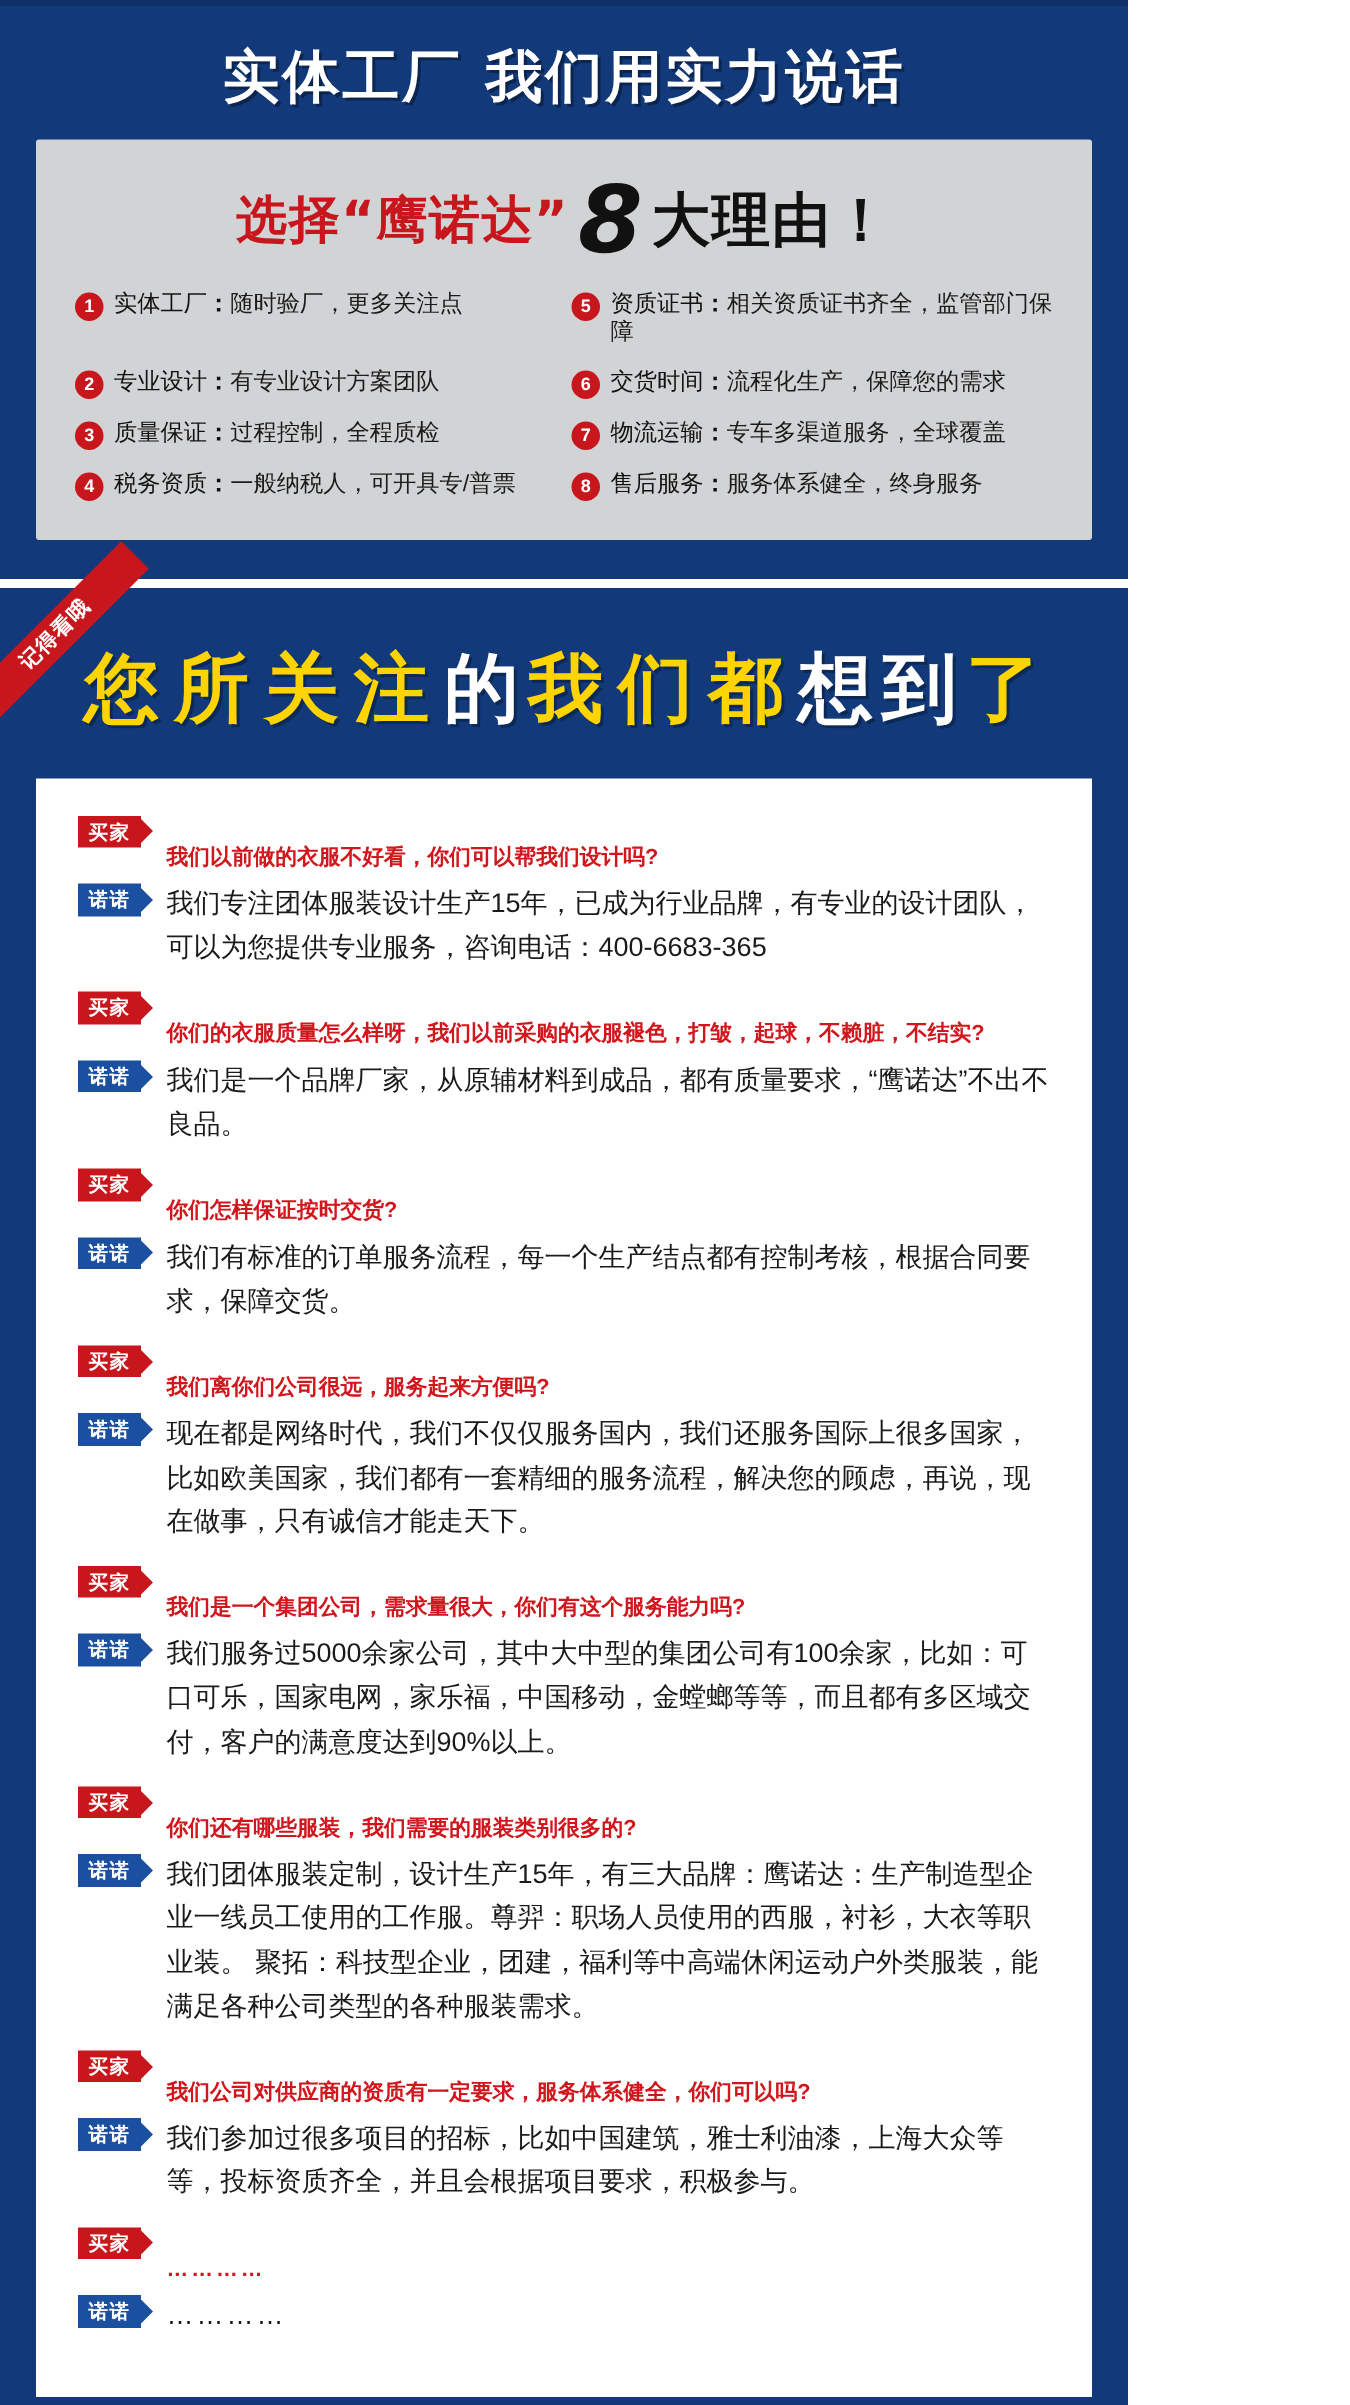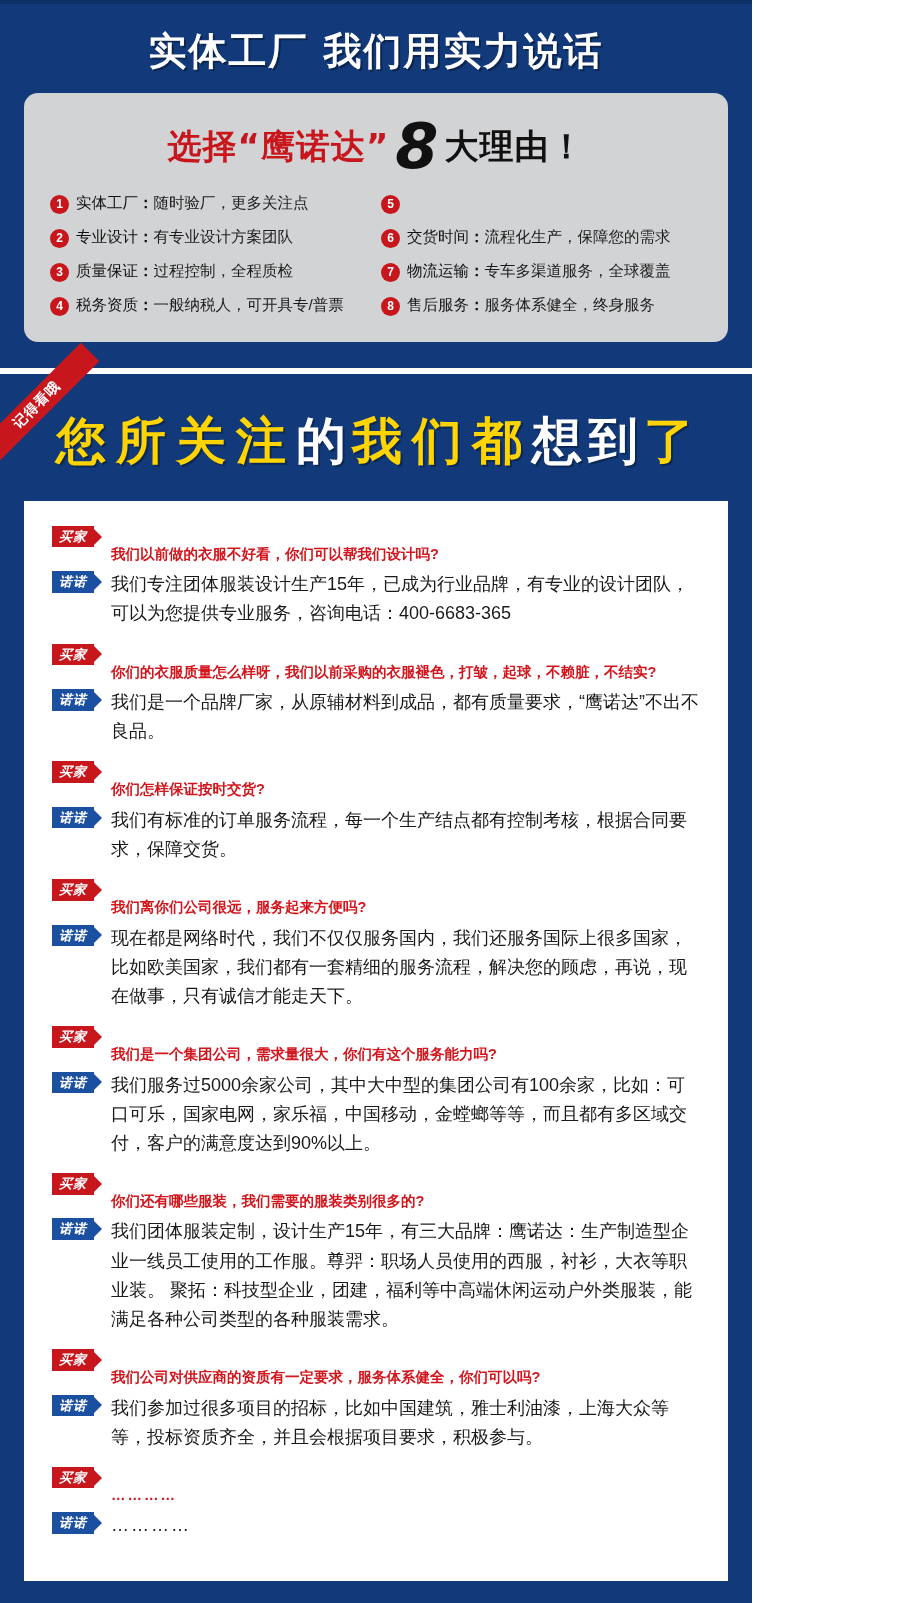--- a/index.html
+++ b/index.html
@@ -29,21 +29,21 @@
     color: #ffffff;
     font-size: 38px;
     font-weight: bold;
     letter-spacing: 2px;
     padding: 6px 0 16px 0;
     text-shadow: 2px 2px 0 rgba(0,0,0,0.35);
     font-family: "DejaVu Sans", "Liberation Sans", sans-serif;
   }
   .s1-card {
     background: #d2d3d5;
-    border-radius: 14px;
+    border-radius: 2px;
     padding: 22px 26px 26px 26px;
     box-sizing: border-box;
   }
   .s1-head {
     display: flex;
     align-items: center;
     justify-content: center;
     gap: 6px;
     padding: 4px 0 18px 0;
   }
@@ -57,21 +57,21 @@
   .s1-head-eight {
     color: #111111;
     font-size: 62px;
     font-weight: bold;
     line-height: 0.9;
     font-style: italic;
     font-family: "DejaVu Sans", "Liberation Sans", sans-serif;
   }
   .s1-head-black {
     color: #111111;
-    font-size: 34px;
+    font-size: 39px;
     font-weight: bold;
     letter-spacing: 1px;
     font-family: "DejaVu Sans", "Liberation Sans", sans-serif;
   }
   .reasons {
     display: grid;
     grid-template-columns: 1fr 1fr;
     row-gap: 13px;
     column-gap: 10px;
   }
@@ -158,21 +158,20 @@
   .tag {
     flex: 0 0 auto;
     position: relative;
     color: #ffffff;
     font-size: 13px;
     font-weight: bold;
     padding: 2px 7px 2px 7px;
     line-height: 1.35;
     margin-top: 1px;
     letter-spacing: 1px;
-    font-style: italic;
   }
   .tag::after {
     content: "";
     position: absolute;
     right: -8px;
     top: 50%;
     transform: translateY(-50%);
     border-top: 8px solid transparent;
     border-bottom: 8px solid transparent;
   }
@@ -220,20 +219,21 @@
         <span class="s1-head-black">大理由！</span>
       </div>
 
       <div class="reasons">
         <div class="reason">
           <span class="reason-num">1</span>
           <span><span class="reason-title">实体工厂</span><span class="reason-colon">：</span><span class="reason-text">随时验厂，更多关注点</span></span>
         </div>
         <div class="reason">
           <span class="reason-num">5</span>
+          <span><span class="reason-title">资质证书</span><span class="reason-colon">：</span><span class="reason-text">相关资质证书齐全，监管部门保障</span></span>
         </div>
         <div class="reason">
           <span class="reason-num">2</span>
           <span><span class="reason-title">专业设计</span><span class="reason-colon">：</span><span class="reason-text">有专业设计方案团队</span></span>
         </div>
         <div class="reason">
           <span class="reason-num">6</span>
           <span><span class="reason-title">交货时间</span><span class="reason-colon">：</span><span class="reason-text">流程化生产，保障您的需求</span></span>
         </div>
         <div class="reason">

